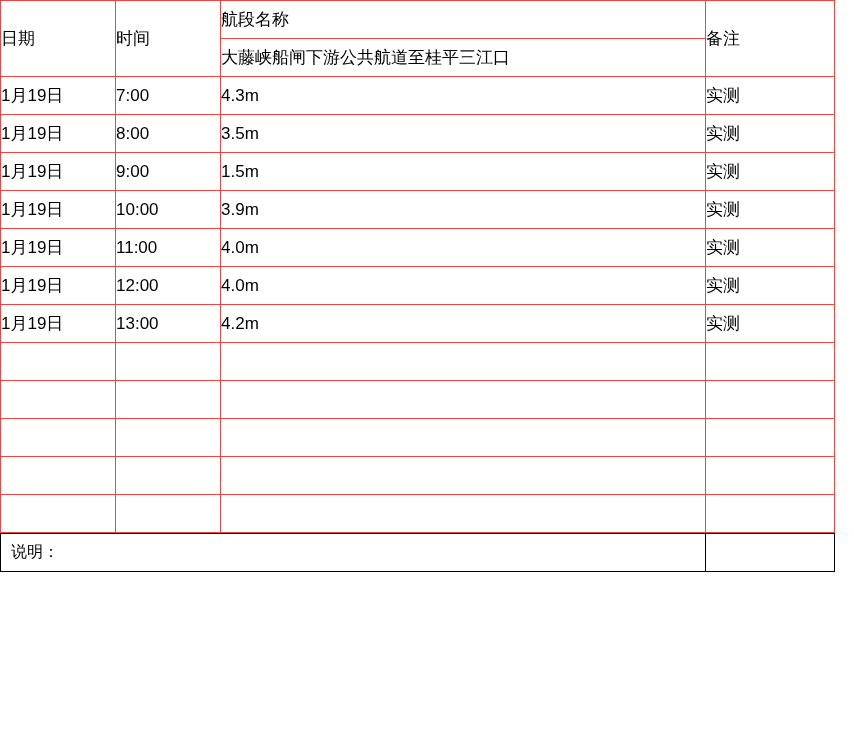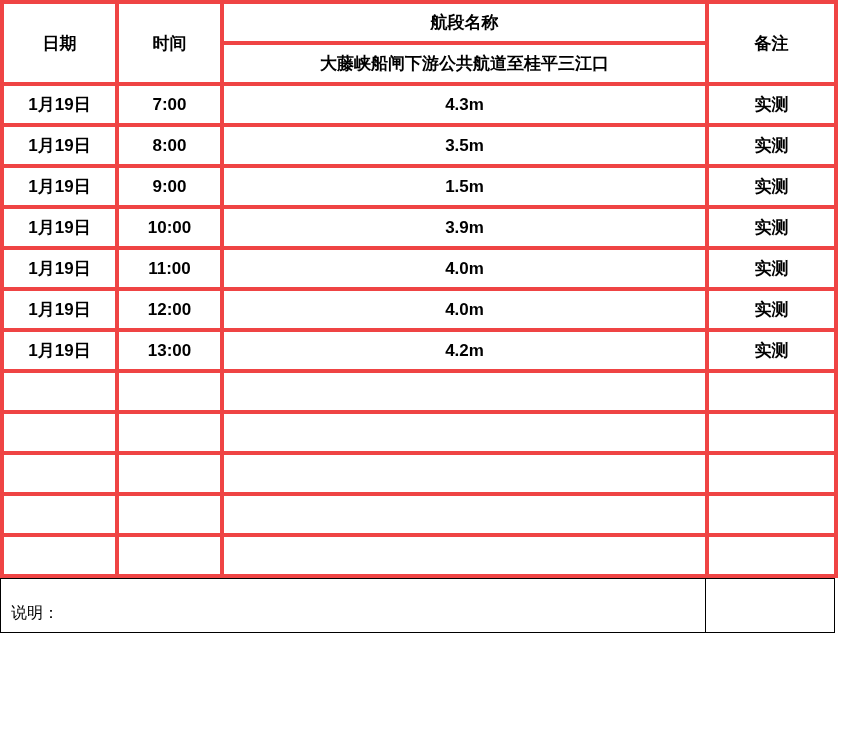--- a/index.html
+++ b/index.html
@@ -41,25 +41,25 @@
     letter-spacing: 1px;
     white-space: nowrap;
   }
   
   .main-table {
     width: 834px;
     margin-left: 10px;
     margin-top: 4px;
   }
   .main-table td, .main-table th {
-    border: 4px solid #ef4444;
-    text-align: center;
+    border: 1px solid #ef4444;
+    text-align: left;
     vertical-align: middle;
     font-size: 17px;
-    font-weight: bold;
+    font-weight: normal;
     padding: 0;
     height: 37px;
     white-space: nowrap;
   }
   .col-date   { width: 115px; }
   .col-time   { width: 105px; }
   .col-route  { width: 485px; }
   .col-remark { width: 129px; }
 
   .hdr-sub {
@@ -80,21 +80,21 @@
   .notes-table {
     width: 834px;
     margin-left: 10px;
     margin-top: 13px;
   }
   .notes-table td {
     border: 1px solid #000;
     height: 37px;
     font-size: 16px;
     vertical-align: middle;
-    padding: 16px 0 0 10px;
+    padding: 0 0 0 10px;
     text-align: left;
     white-space: nowrap;
   }
   .notes-table td.note-spacer {
     width: 129px;
     padding: 0;
   }
   .note-body { width: 705px; }
 </style>
 </head>

